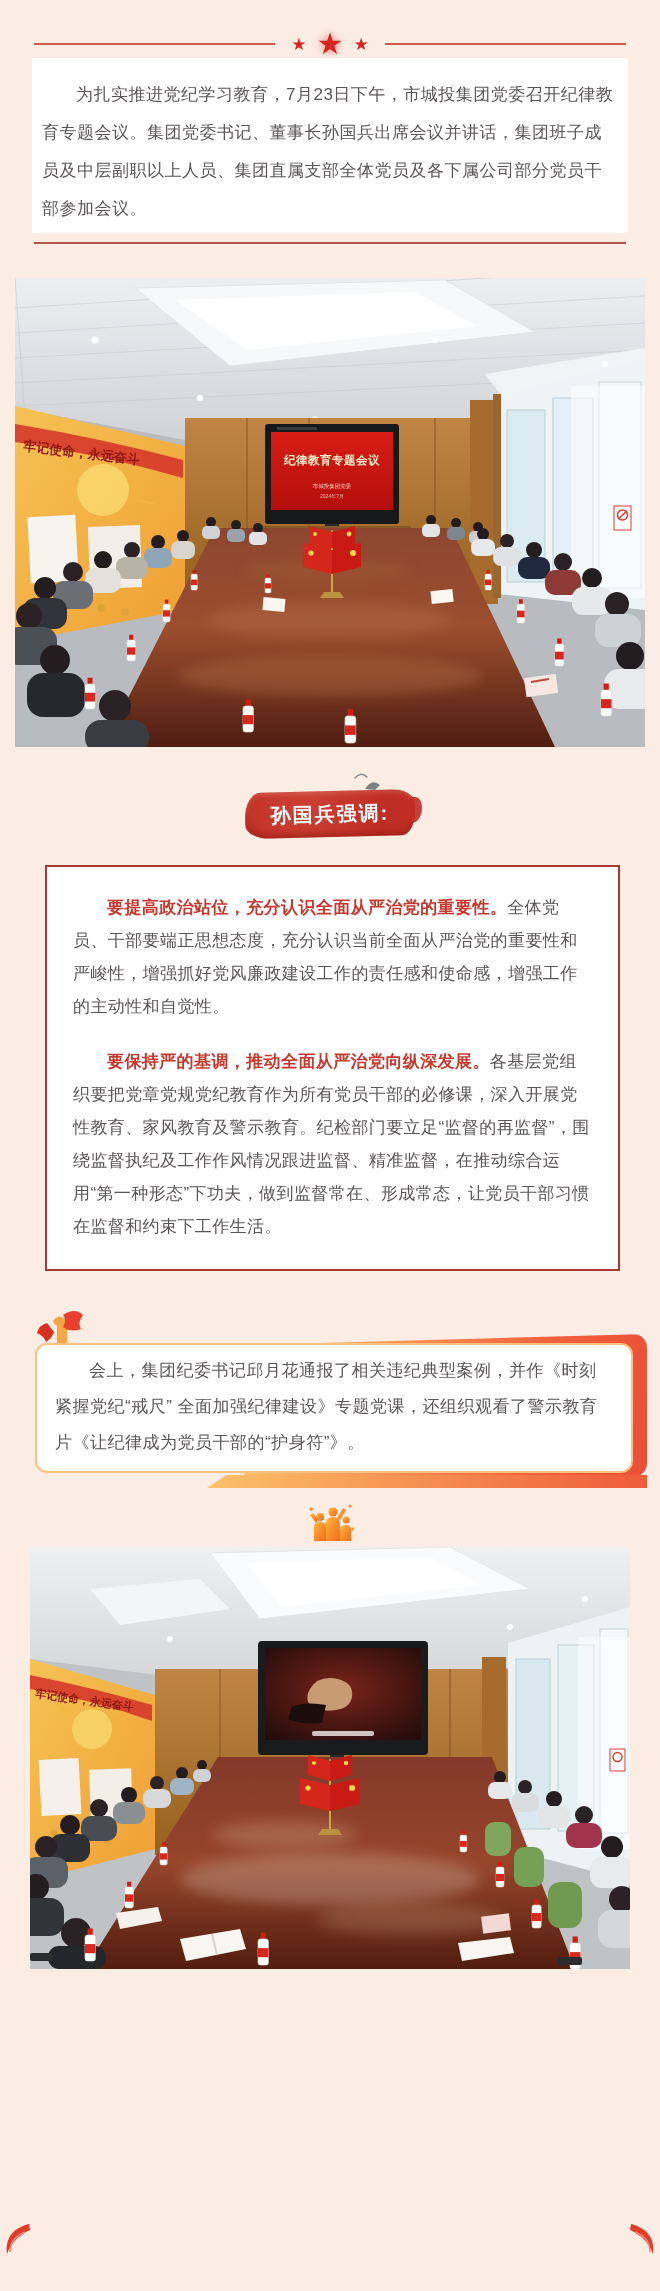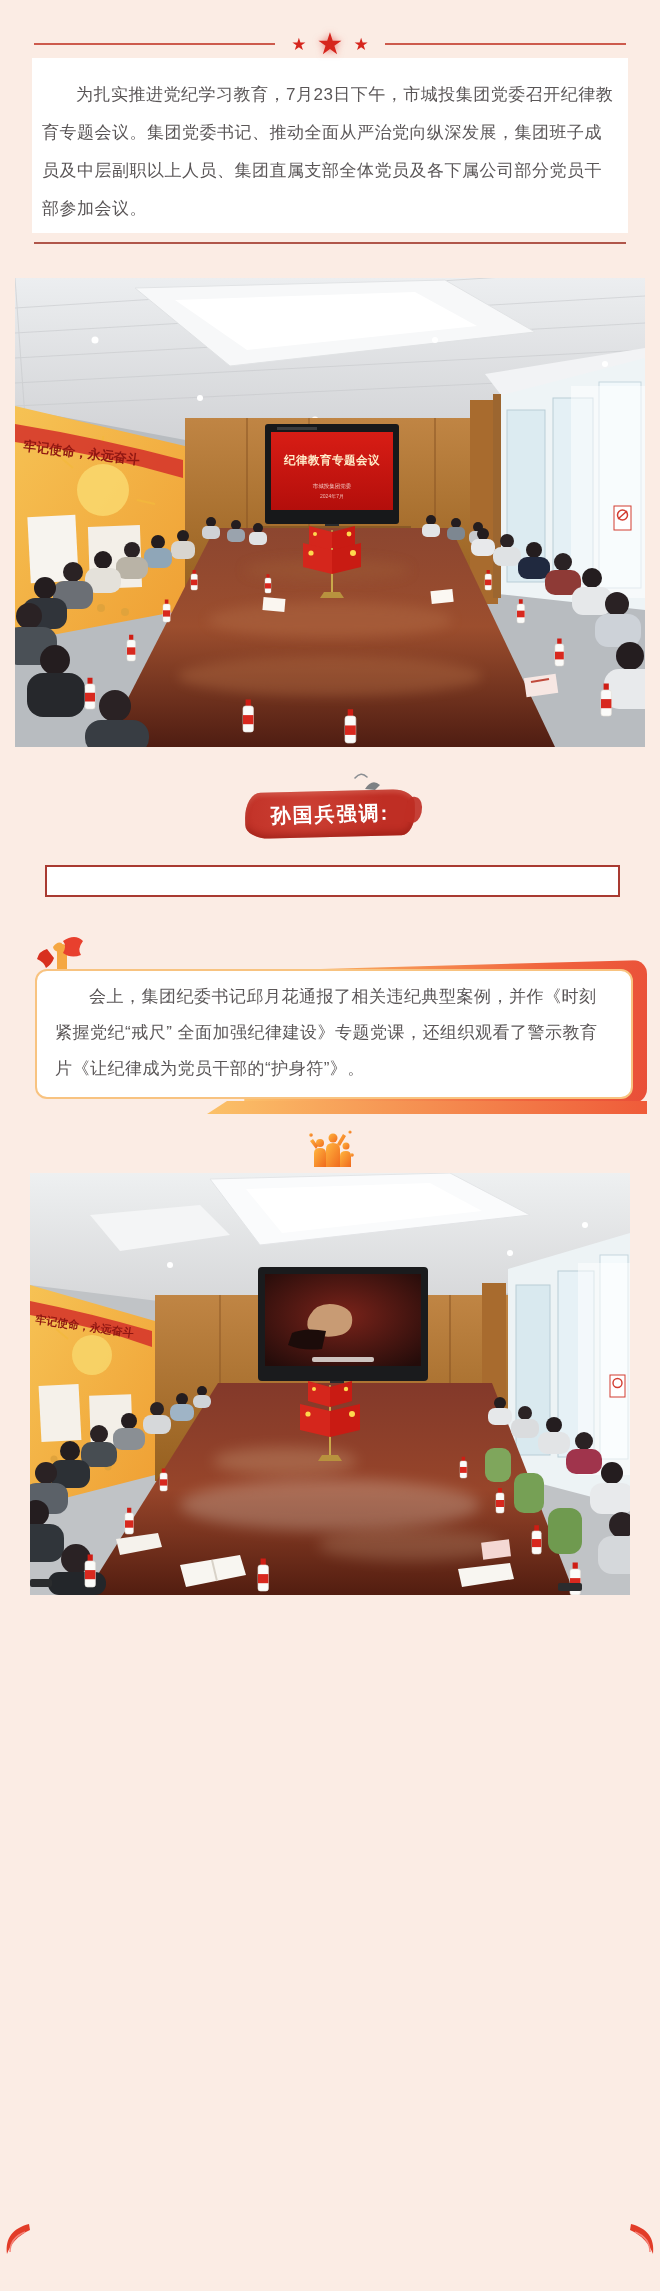--- a/index.html
+++ b/index.html
@@ -74,21 +74,21 @@
     <span class="line"></span>
     <span class="stars">
       <span class="star small">★</span>
       <span class="star big">★</span>
       <span class="star small">★</span>
     </span>
     <span class="line"></span>
   </div>
 
   <div class="intro-card">
-    <p class="body-text">为扎实推进党纪学习教育，7月23日下午，市城投集团党委召开纪律教育专题会议。集团党委书记、推动全面从严治党向纵深发展，集团班子成员及中层副职以上人员、集团直属支部全体党员及各下属公司部分党员干部参加会议。</p>
+    <p class="body-text">为扎实推进党纪学习教育，7月23日下午，市城投集团党委召开纪律教育专题会议。集团党委书记、董事长孙国兵出席会议并讲话，集团班子成员及中层副职以上人员、集团直属支部全体党员及各下属公司部分党员干部参加会议。</p>
   </div>
 
   <div class="thin-rule"></div>
 
   <div class="photo" style="width:630px;">
     <svg width="630" height="469" viewBox="0 0 630 469">
       <defs>
         <linearGradient id="gCeil" x1="0" y1="0" x2="0" y2="1">
           <stop offset="0" stop-color="#eceef0"></stop>
             <stop offset="1" stop-color="#cdced1"></stop>
@@ -304,20 +304,22 @@
     <svg class="birds" width="34" height="24" viewBox="0 0 34 24">
       <path d="M2,9 Q8,2 14,8" fill="none" stroke="#8b8f93" stroke-width="1.6" stroke-linecap="round"></path>
       <path d="M12,20 Q19,9 27,16 L22,21 Z" fill="#7d8184"></path>
     </svg>
     <div class="badge">
       <span>孙国兵强调:</span>
     </div>
   </div>
 
   <div class="points-box">
+    <p><span class="lead">要提高政治站位，充分认识全面从严治党的重要性。</span><span>全体党员、干部要端正思想态度，充分认识当前全面从严治党的重要性和严峻性，增强抓好党风廉政建设工作的责任感和使命感，增强工作的主动性和自觉性。</span></p>
+    <p><span class="lead">要保持严的基调，推动全面从严治党向纵深发展。</span><span>各基层党组织要把党章党规党纪教育作为所有党员干部的必修课，深入开展党性教育、家风教育及警示教育。纪检部门要立足“监督的再监督”，围绕监督执纪及工作作风情况跟进监督、精准监督，在推动综合运用“第一种形态”下功夫，做到监督常在、形成常态，让党员干部习惯在监督和约束下工作生活。</span></p>
   </div>
 
   <div class="flaghand">
     <svg width="56" height="54" viewBox="0 0 56 54">
       <path d="M24,54 L24,26 q-2,-8 4,-9 q6,-1 6,7 L34,54 Z" fill="#f5a742"></path>
       <path d="M20,20 q4,-6 9,-4 l-3,8 q-5,1 -6,-4 z" fill="#f5a742"></path>
       <path d="M30,14 q12,-8 20,0 q-6,8 -2,14 q-10,4 -18,-2 q4,-7 0,-12 z" fill="#e8402e"></path>
       <path d="M14,22 q-8,2 -10,10 q7,3 9,9 q6,-4 8,-10 q-4,-5 -7,-9 z" fill="#d8301f"></path>
     </svg>
   </div>

